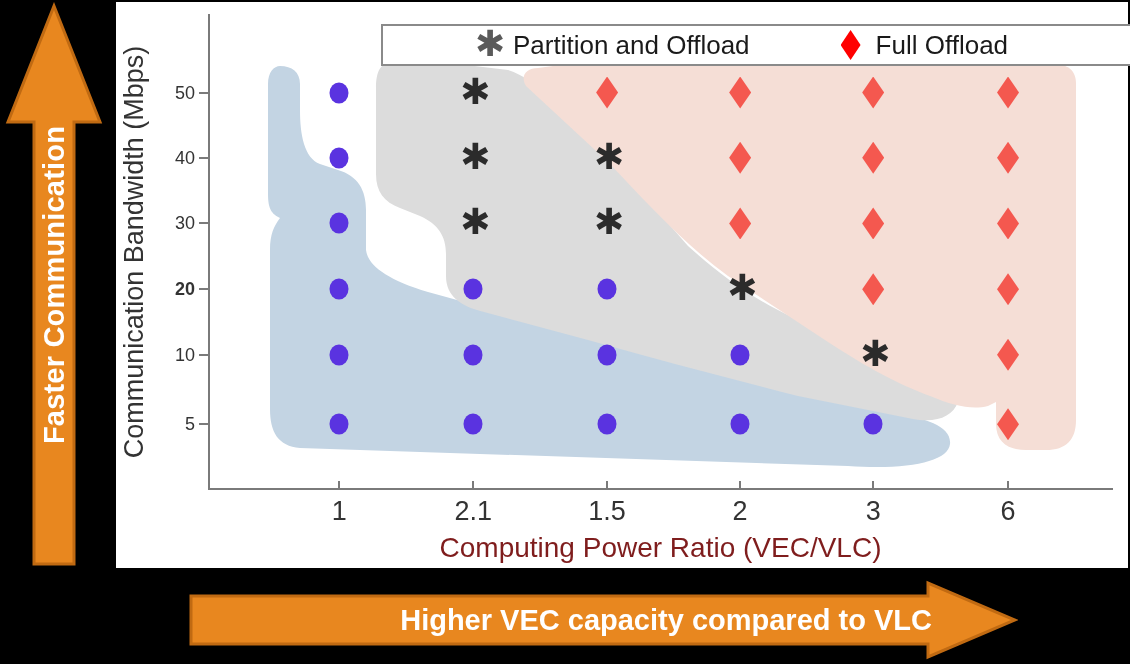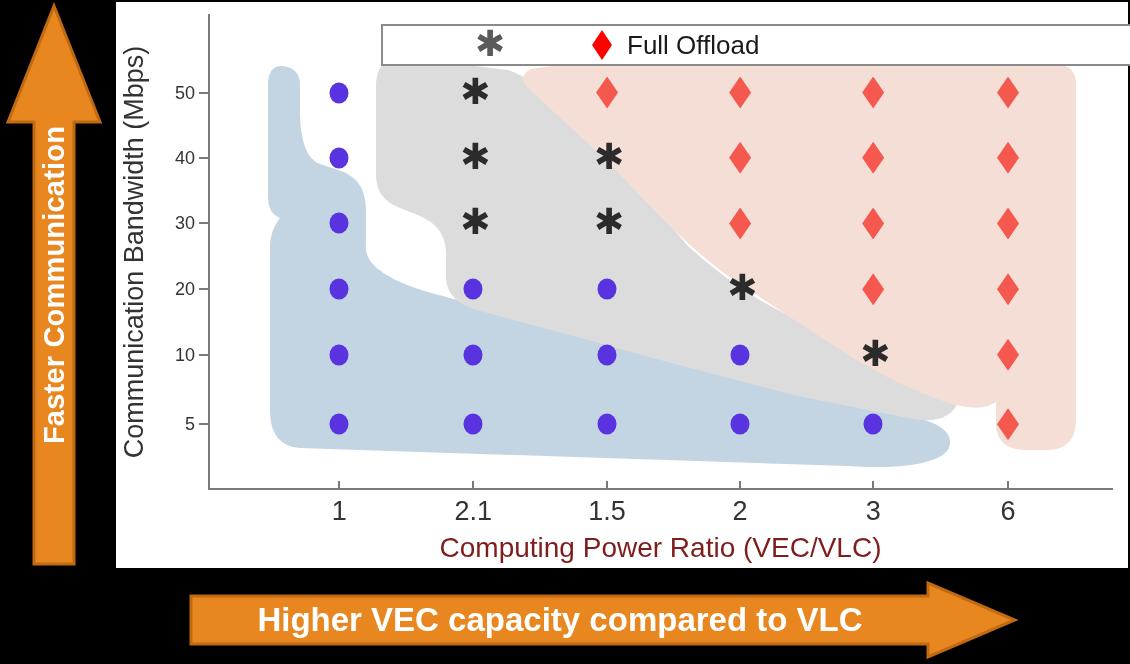--- a/index.html
+++ b/index.html
@@ -43,23 +43,23 @@
     font-weight: bold;
     letter-spacing: 0.2px;
     pointer-events: none;
   }
   .arrow-right-label {
     position: absolute;
     left: 0;
     right: 86px;
     top: 50%;
     transform: translateY(-50%);
-    text-align: center;
+    text-align: right;
     color: #ffffff;
-    font-size: 33px;
+    font-size: 29px;
     font-weight: bold;
     white-space: nowrap;
     pointer-events: none;
   }
 
   
   .chart-canvas {
     position: absolute;
     left: 116px;
     top: 2px;
@@ -304,21 +304,21 @@
       <div class="axis-line-bottom"></div>
 
       <div id="y-ticks">
           <div class="tick-y" style="top: 77.54px;"></div>
           <div class="ticklabel-y" style="top: 78.54px;">50</div>
           <div class="tick-y" style="top: 142.752px;"></div>
           <div class="ticklabel-y" style="top: 143.752px;">40</div>
           <div class="tick-y" style="top: 208.44px;"></div>
           <div class="ticklabel-y" style="top: 209.44px;">30</div>
           <div class="tick-y" style="top: 274.128px;"></div>
-          <div class="ticklabel-y" style="top: 275.128px;">20</div>
+          <div class="ticklabel-y" style="top: 275.128px; font-weight: bold;">20</div>
           <div class="tick-y" style="top: 339.816px;"></div>
           <div class="ticklabel-y" style="top: 340.816px;">10</div>
           <div class="tick-y" style="top: 409.312px;"></div>
           <div class="ticklabel-y" style="top: 410.312px;">5</div>
         </div>
       <div id="x-ticks">
           <div class="tick-x" style="left: 130.225px;"></div>
           <div class="ticklabel-x" style="left: 131.225px;">1</div>
           <div class="tick-x" style="left: 264.165px;"></div>
           <div class="ticklabel-x" style="left: 265.165px;">2.1</div>
@@ -372,20 +372,21 @@
 
       <div class="axis-title-x">Computing Power Ratio (VEC/VLC)</div>
       <div class="axis-title-y">Communication Bandwidth (Mbps)</div>
     </div>
 
     <div class="legend">
       <div class="legend-item i1">
         <span class="legend-sym">
             <span class="m-asterisk">✱</span>
           </span>
+        <span class="legend-label">Partition and Offload</span>
       </div>
       <div class="legend-item i2">
         <span class="legend-sym">
             <span class="m-diamond"></span>
           </span>
         <span class="legend-label">Full Offload</span>
       </div>
     </div>
 
   </div>

